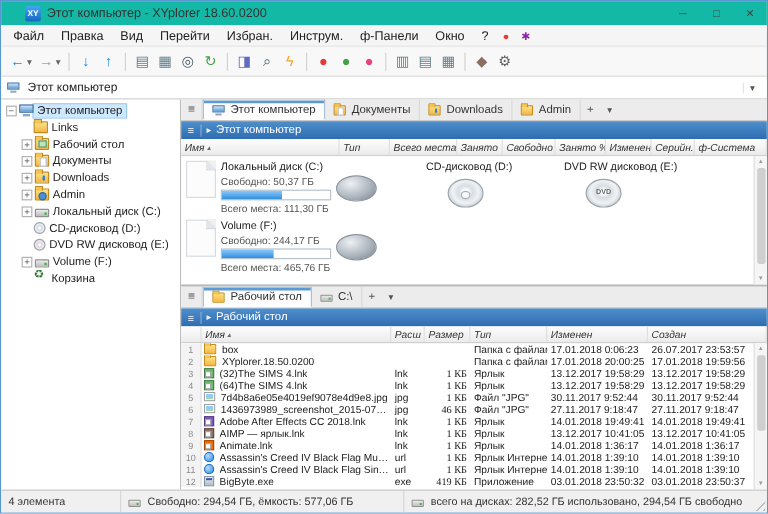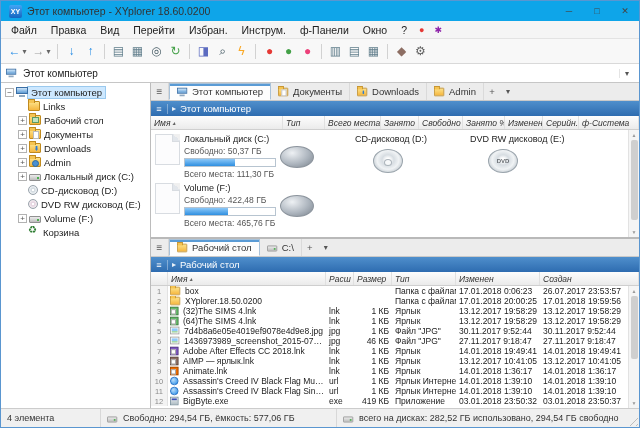--- a/index.html
+++ b/index.html
@@ -1,21 +1,21 @@
 <!DOCTYPE html>
 <html><head>
 <meta charset="utf-8">
 <style>
   *{box-sizing:border-box;margin:0;padding:0;}
   html,body{width:640px;height:428px;overflow:hidden;}
   body{font-family:"Liberation Sans",sans-serif;background:#8fa3b8;}
   .window{width:640px;height:428px;background:#f0f0f0;border:1px solid #5a96d0;display:flex;flex-direction:column;}
 
   
-  .titlebar{height:20px;background:#0ea5e9;display:flex;align-items:center;padding-left:8px;flex:none;}
+  .titlebar{height:20px;background:#14b8a6;display:flex;align-items:center;padding-left:20px;flex:none;}
   .app-badge{width:13px;height:13px;background:linear-gradient(#42a5f5,#1565c0);color:#fff;font-size:7px;font-weight:bold;
     display:flex;align-items:center;justify-content:center;border-radius:2px;margin-right:5px;flex:none;}
   .title-text{font-size:10.5px;color:#333;flex:1;white-space:nowrap;overflow:hidden;}
   .win-btn{width:28px;height:20px;display:flex;align-items:center;justify-content:center;font-size:9px;color:#444;flex:none;}
 
   
   .menubar{height:18px;background:#f5f5f5;border-bottom:1px solid #e3e3e3;display:flex;align-items:center;font-size:10.5px;color:#222;padding-left:3px;flex:none;}
   .menu-item{padding:0 7px;white-space:nowrap;}
   .menu-extra{padding:0 5px;font-size:9px;}
 
@@ -87,21 +87,21 @@
   .disc-label{position:absolute;left:50%;top:50%;transform:translate(-50%,-50%);font-size:6px;font-weight:bold;color:#666b70;}
 
   
   .file-list{flex:1;overflow:hidden;display:flex;flex-direction:column;}
   .fl-row{display:grid;grid-template-columns:17px 158px 28px 38px 64px 84px 1fr;height:10px;align-items:center;font-size:8.5px;color:#222;flex:none;}
   .fl-num{height:100%;background:#f3f3f3;border-right:1px solid #e2e2e2;color:#8a8a8a;font-size:7.5px;
     display:flex;align-items:center;justify-content:center;}
   .fl-name{display:flex;align-items:flex-start;gap:3px;padding:0 2px;overflow:hidden;white-space:nowrap;}
   .fl-name-text{overflow:hidden;text-overflow:ellipsis;}
   .fl-cell{padding:0 3px;overflow:hidden;white-space:nowrap;}
-  .fl-cell.r{text-align:right;}
+  .fl-cell.r{text-align:right;font-family:Liberation Serif, serif;}
 
   
   .vscroll{width:11px;background:#f5f5f5;border-left:1px solid #e2e2e2;display:flex;flex-direction:column;align-items:center;flex:none;}
   .vs-btn{height:10px;width:100%;display:flex;align-items:center;justify-content:center;font-size:5px;color:#9a9a9a;flex:none;}
   .vs-track{flex:1;width:100%;display:flex;justify-content:center;}
   .vs-thumb{width:7px;background:#cfcfcf;border-radius:2px;}
   .vs-thumb.tall{height:92%;}
   .vs-thumb.mid{height:62%;}
 
   
@@ -350,21 +350,21 @@
                   <div class="drive-name">DVD RW дисковод (E:)</div>
                   <span class="disc dvd3d">
                     <span class="disc-label">DVD</span>
                   </span>
                 </div>
               </div>
               <div class="drive-card">
                 <span class="bigfile"></span>
                 <div class="drive-info">
                   <div class="drive-name">Volume (F:)</div>
-                  <div class="drive-free">Свободно: 422,48 ГБ</div>
+                  <div class="drive-free">Свободно: 244,17 ГБ</div>
                   <div class="drive-bar">
                     <div class="drive-fill" style="width: 48%;"></div>
                   </div>
                   <div class="drive-total">Всего места: 465,76 ГБ</div>
                 </div>
                 <span class="disc hdd3d"></span>
               </div>
             </div>
           <div class="vscroll">
             <span class="vs-btn">▲</span>

